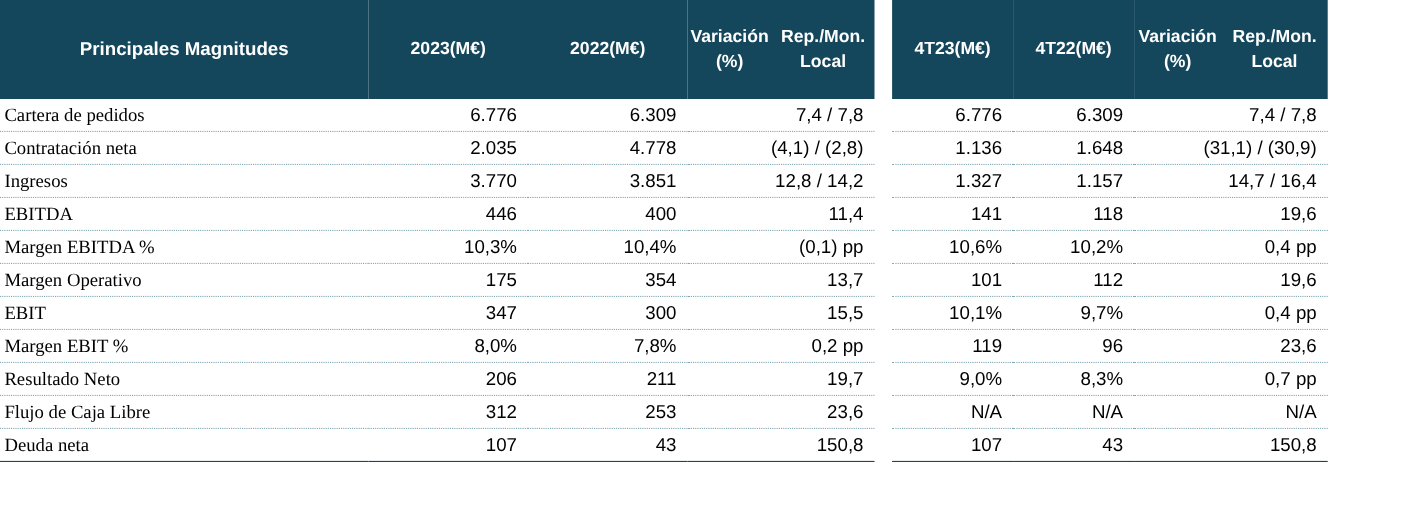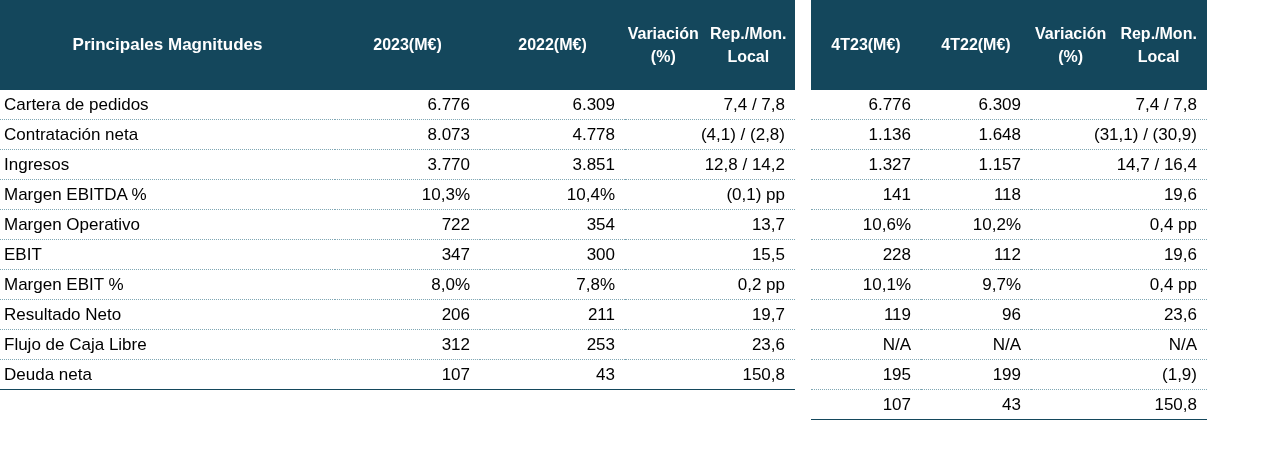--- a/index.html
+++ b/index.html
@@ -59,21 +59,21 @@
 
   tbody td {
     font-size: 17px;
     height: 29px;
     padding: 0 6px;
     border-bottom: 1px dotted #7fa7b4;
     white-space: nowrap;
     overflow: hidden;
   }
   tbody tr:last-child td { border-bottom: 1px solid #14475c; }
-  td.label { text-align: left; padding-left: 4px; }
+  td.label { text-align: left; padding-left: 4px; font-family: Liberation Serif, serif; }
   td.num { text-align: right; padding-right: 10px; }
 
   
   .tbl-left col.c0 { width: 335px; }
   .tbl-left col.c1 { width: 145px; }
   .tbl-left col.c2 { width: 145px; }
   .tbl-left col.c3 { width: 170px; }
 
   
   .tbl-right col.c0 { width: 110px; }
@@ -120,39 +120,45 @@
       </thead>
       <tbody id="left-body">
           <tr>
             <td class="label">Cartera de pedidos</td>
             <td class="num">6.776</td>
             <td class="num">6.309</td>
             <td class="num">7,4 / 7,8</td>
           </tr>
           <tr>
             <td class="label">Contratación neta</td>
-            <td class="num">8.073</td>
+            <td class="num">2.035</td>
             <td class="num">4.778</td>
             <td class="num">(4,1) / (2,8)</td>
           </tr>
           <tr>
             <td class="label">Ingresos</td>
             <td class="num">3.770</td>
             <td class="num">3.851</td>
             <td class="num">12,8 / 14,2</td>
           </tr>
           <tr>
+            <td class="label">EBITDA</td>
+            <td class="num">446</td>
+            <td class="num">400</td>
+            <td class="num">11,4</td>
+          </tr>
+          <tr>
             <td class="label">Margen EBITDA %</td>
             <td class="num">10,3%</td>
             <td class="num">10,4%</td>
             <td class="num">(0,1) pp</td>
           </tr>
           <tr>
             <td class="label">Margen Operativo</td>
-            <td class="num">722</td>
+            <td class="num">175</td>
             <td class="num">354</td>
             <td class="num">13,7</td>
           </tr>
           <tr>
             <td class="label">EBIT</td>
             <td class="num">347</td>
             <td class="num">300</td>
             <td class="num">15,5</td>
           </tr>
           <tr>
@@ -234,45 +240,45 @@
             <td class="num">141</td>
             <td class="num">118</td>
             <td class="num">19,6</td>
           </tr>
           <tr>
             <td class="num">10,6%</td>
             <td class="num">10,2%</td>
             <td class="num">0,4 pp</td>
           </tr>
           <tr>
-            <td class="num">228</td>
+            <td class="num">101</td>
             <td class="num">112</td>
             <td class="num">19,6</td>
           </tr>
           <tr>
             <td class="num">10,1%</td>
             <td class="num">9,7%</td>
             <td class="num">0,4 pp</td>
           </tr>
           <tr>
             <td class="num">119</td>
             <td class="num">96</td>
             <td class="num">23,6</td>
           </tr>
           <tr>
+            <td class="num">9,0%</td>
+            <td class="num">8,3%</td>
+            <td class="num">0,7 pp</td>
+          </tr>
+          <tr>
             <td class="num">N/A</td>
             <td class="num">N/A</td>
             <td class="num">N/A</td>
           </tr>
           <tr>
-            <td class="num">195</td>
-            <td class="num">199</td>
-            <td class="num">(1,9)</td>
-          </tr>
-          <tr>
             <td class="num">107</td>
             <td class="num">43</td>
             <td class="num">150,8</td>
           </tr>
         </tbody>
     </table>
   </div>
 
 </div>
 

